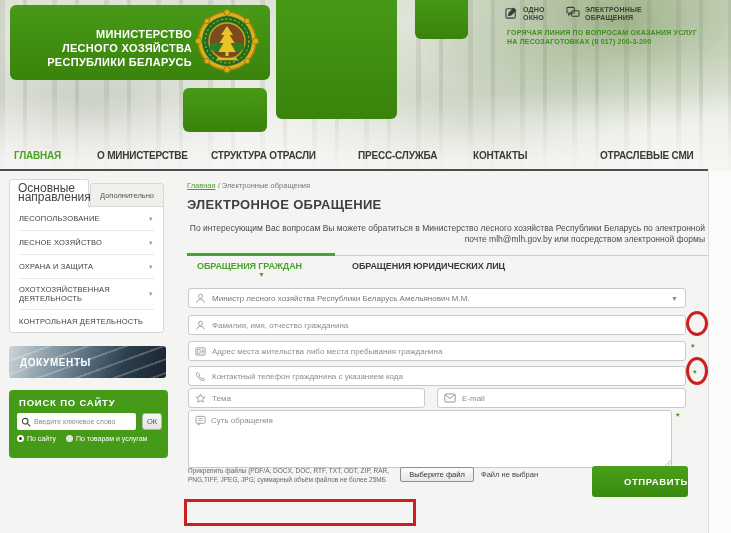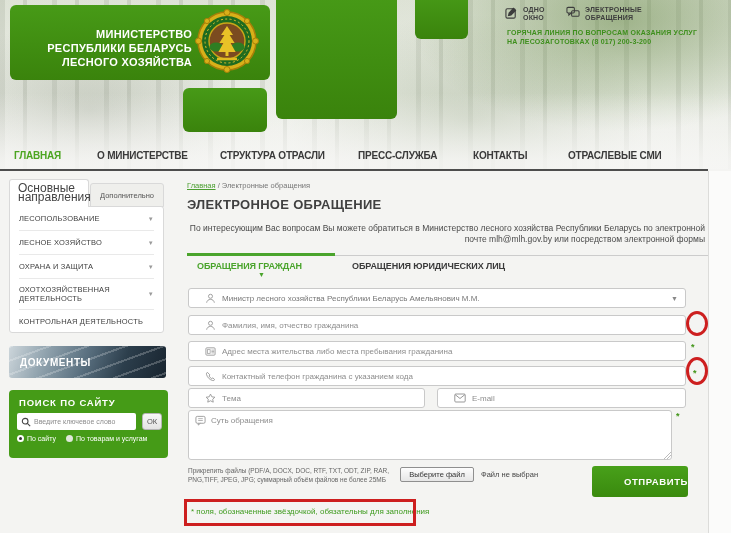--- a/index.html
+++ b/index.html
@@ -38,21 +38,21 @@
   .svc1 { left:505px; top:6px; }
   .svc2 { left:566px; top:6px; }
   .svc-label { font-size:7px; font-weight:bold; color:#3d3d3d; line-height:7.5px; letter-spacing:.2px; }
   .svc1 .svc-label { width:30px; }
   .svc2 .svc-label { width:62px; }
   .hotline { position:absolute; left:507px; top:28px; width:218px; font-size:7px; font-weight:bold; color:#3e8f1d; line-height:9px; letter-spacing:.2px; }
 
   
   .nav-item { position:absolute; top:150px; font-size:10px; font-weight:bold; color:#3a3a3a; letter-spacing:-.2px; cursor:pointer; }
   .nav-item.active { color:#4ca521; }
-  .nav-0{left:14px} .nav-1{left:97px} .nav-2{left:220px} .nav-3{left:358px} .nav-4{left:473px} .nav-5{left:568px}
+  .nav-0{left:14px} .nav-1{left:97px} .nav-2{left:211px} .nav-3{left:358px} .nav-4{left:473px} .nav-5{left:600px}
 
   .content-right-line { position:absolute; left:708px; top:171px; width:1px; height:362px; background:#dcdcda; }
   .content-right-gutter { position:absolute; left:709px; top:171px; width:22px; height:362px; background:#fbfbfa; }
 
   
   .side-tab1 { position:absolute; left:9px; top:179px; width:80px; height:28px; background:#fff;
     border:1px solid #d9d9d9; border-bottom:none; border-radius:3px 3px 0 0; z-index:3;
     font-size:12px; color:#444; padding:4px 0 0 8px; line-height:9px; }
   .side-tab2 { position:absolute; left:90px; top:183px; width:74px; height:24px; background:#efefec;
     border:1px solid #d9d9d9; border-radius:3px 3px 0 0; font-size:7.5px; color:#555;
@@ -116,33 +116,33 @@
   .intro { position:absolute; left:187px; top:223px; width:518px; font-size:8.5px; color:#4a4a4a; line-height:11px;text-align:right; }
 
   .tabline-gray  { position:absolute; left:187px; top:255px; width:521px; height:1px; background:#ccc; }
   .tabline-green { position:absolute; left:187px; top:253px; width:148px; height:3px; background:#4aa42c; }
   .ftab { position:absolute; top:261px; font-size:9px; font-weight:bold; cursor:pointer; letter-spacing:-.1px; }
   .ftab1 { left:197px; color:#4aa42c; }
   .ftab2 { left:352px; color:#3b3b3b; }
   .tab-caret { position:absolute; left:258px; top:271px; color:#4aa42c; font-size:7px; }
 
   .field { position:absolute; height:20px; background:#fff; border:1px solid #c9c9c9; border-radius:3px;
-    display:flex; align-items:center; padding-left:16px; gap:6px; }
+    display:flex; align-items:center; padding-left:6px; gap:6px; }
   .field input { border:none; outline:none; flex:1; font-size:8px; color:#666; background:transparent; font-family:"Liberation Sans",sans-serif; }
   .field input::placeholder { color:#8d8d8d; }
   .f1 { left:188px; top:288px; width:498px; cursor:pointer; }
   .f1 .sel-text { font-size:8px; color:#777; }
   .sel-caret { position:absolute; right:7px; top:6px; color:#888; font-size:7px; }
   .f2 { left:188px; top:315px; width:498px; }
   .f3 { left:188px; top:341px; width:498px; }
   .f4 { left:188px; top:366px; width:498px; }
   .f5a { left:188px; top:388px; width:237px; }
   .f5b { left:437px; top:388px; width:249px; }
   .msg-wrap { position:absolute; left:188px; top:410px; width:484px; height:50px; }
-  .msg-wrap textarea { width:484px; height:50px; border:1px solid #c9c9c9; border-radius:3px; resize:none; outline:none;
+  .msg-wrap textarea { width:484px; height:58px; border:1px solid #c9c9c9; border-radius:3px; resize:none; outline:none;
     font-size:8px; color:#666; padding:5px 6px 8px 22px; font-family:"Liberation Sans",sans-serif;
     background:
       linear-gradient(135deg, transparent 0 55%, #bbb 55% 60%, transparent 60% 75%, #bbb 75% 80%, transparent 80%) bottom right / 8px 8px no-repeat,
       #fff; }
   .msg-wrap textarea::placeholder { color:#8d8d8d; }
   .msg-icon { position:absolute; left:7px; top:5px; }
 
   .req-star { position:absolute; color:#3f9416; font-weight:bold; font-size:9px; }
   .star-f3 { left:691px; top:342px; }
   .star-f4 { left:693px; top:368px; }
@@ -170,22 +170,22 @@
 <div class="page">
 
   <div class="header">
     <div class="gblock blk-c"></div>
     <div class="gblock blk-d"></div>
     <div class="gblock blk-b"></div>
 
     <div class="gblock blk-main">
       <div class="ministry-name">
         <div>МИНИСТЕРСТВО</div>
+        <div>ЛЕСНОГО ХОЗЯЙСТВА</div>
         <div>РЕСПУБЛИКИ БЕЛАРУСЬ</div>
-        <div>ЛЕСНОГО ХОЗЯЙСТВА</div>
       </div>
       <svg class="emblem" viewBox="0 0 64 64">
         <circle cx="32" cy="32" r="29" fill="#d8b019" stroke="#a87f08" stroke-width="1.5"></circle>
         <g fill="#d8b019" stroke="#a87f08" stroke-width="1">
           <circle cx="32" cy="3.5" r="3"></circle>
             <circle cx="32" cy="60.5" r="3"></circle>
             <circle cx="3.5" cy="32" r="3"></circle>
             <circle cx="60.5" cy="32" r="3"></circle>
           <circle cx="12" cy="12" r="2.6"></circle>
             <circle cx="52" cy="12" r="2.6"></circle>
@@ -376,19 +376,18 @@
   </div>
 
   <span class="req-star star-f3">*</span>
   <span class="req-star star-f4">*</span>
   <span class="req-star star-msg">*</span>
 
   <div class="attach-note">Прикрепить файлы (PDF/A, DOCX, DOC, RTF, TXT, ODT, ZIP, RAR, PNG,TIFF, JPEG, JPG; суммарный объём файлов не более 25МБ</div>
   <div class="file-btn">Выберите файл</div>
   <div class="file-none">Файл не выбран</div>
   <div class="submit-btn">ОТПРАВИТЬ</div>
-  <div class="req-note">* поля, обозначенные звёздочкой, обязательны для заполнения</div>
 
   <div class="ann ann-e1"></div>
   <div class="ann ann-e2"></div>
   <div class="ann ann-rect"></div>
 
 </div>
 
 </body></html>

